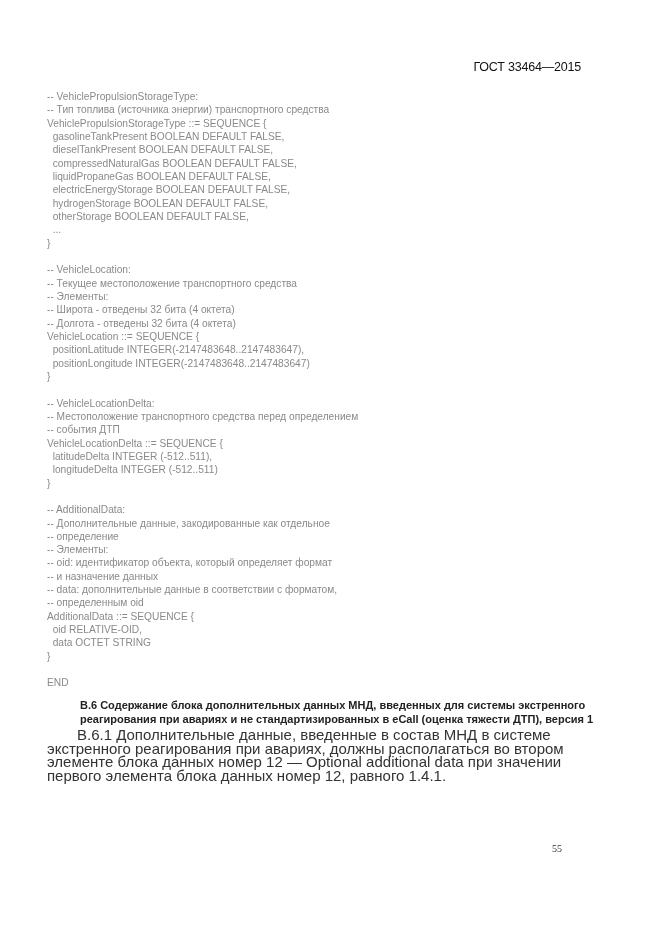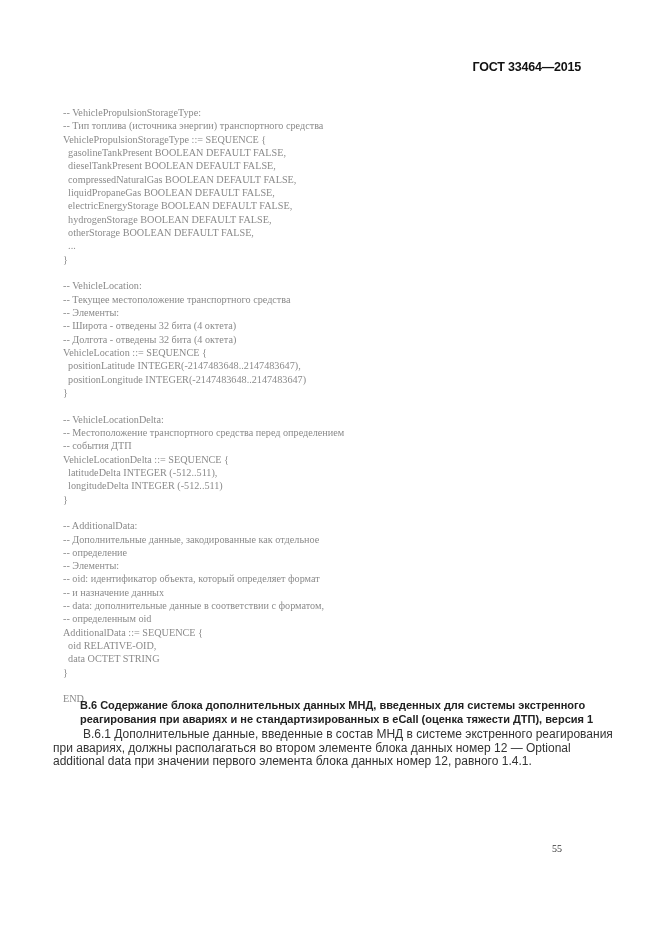--- a/index.html
+++ b/index.html
@@ -1,36 +1,36 @@
 <!DOCTYPE html>
 <html><head>
   <meta charset="utf-8">
   <style>
     html, body { margin: 0; padding: 0; background: #ffffff; }
     body { width: 661px; height: 935px; position: relative; overflow: hidden; }
     .header {
       position: absolute; top: 60px; right: 80px;
-      font-family: "Liberation Sans", sans-serif; font-weight: bold;
+      font-family: "Liberation Sans", sans-serif; font-weight: normal;
       font-size: 12.5px; color: #111; letter-spacing: -0.2px;
     }
     .code {
       position: absolute; left: 47px; top: 90px;
-      font-family: Liberation Serif, serif; font-size: 10.2px;
-      line-height: 13.33px; color: #8a8a8a; white-space: pre; margin: 16px;
+      font-family: Liberation Sans, sans-serif; font-size: 10.2px;
+      line-height: 13.33px; color: #8a8a8a; white-space: pre; margin: 0;
     }
     .code .ln { display: block; height: 13.33px; }
     .section {
       position: absolute; left: 80px; top: 698px; width: 520px;
       font-family: "Liberation Sans", sans-serif; font-weight: bold;
       font-size: 11px; line-height: 14px; color: #222;
     }
     .paras {
-      position: absolute; left: 53px; top: 728px; width: 560px;
+      position: absolute; left: 47px; top: 728px; width: 560px;
       font-family: "Liberation Sans", sans-serif;
-      font-size: 12px; line-height: 13.5px; color: #333;
+      font-size: 15px; line-height: 13.5px; color: #333;
     }
     .paras p { margin: 0; text-indent: 30px; }
     .pagenum {
       position: absolute; left: 552px; top: 843px;
       font-family: Liberation Serif, serif; font-size: 10px; color: #333;
     }
   </style>
 </head>
 <body>
 

